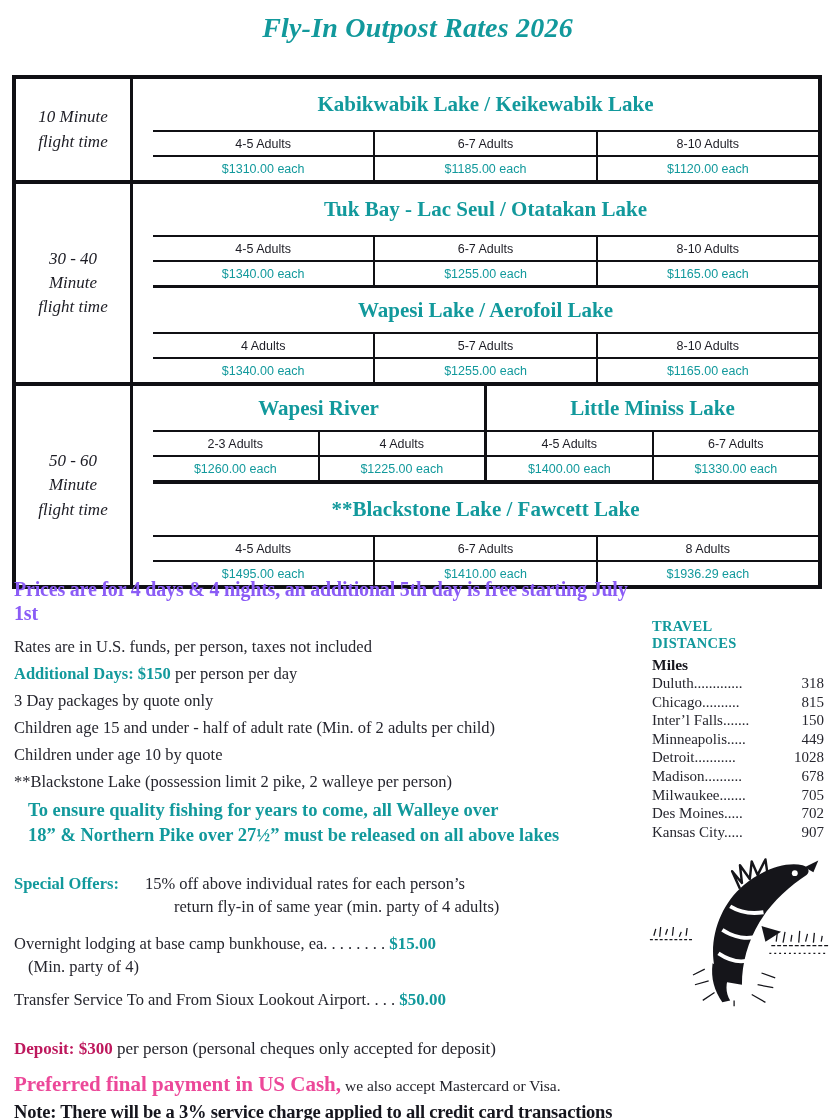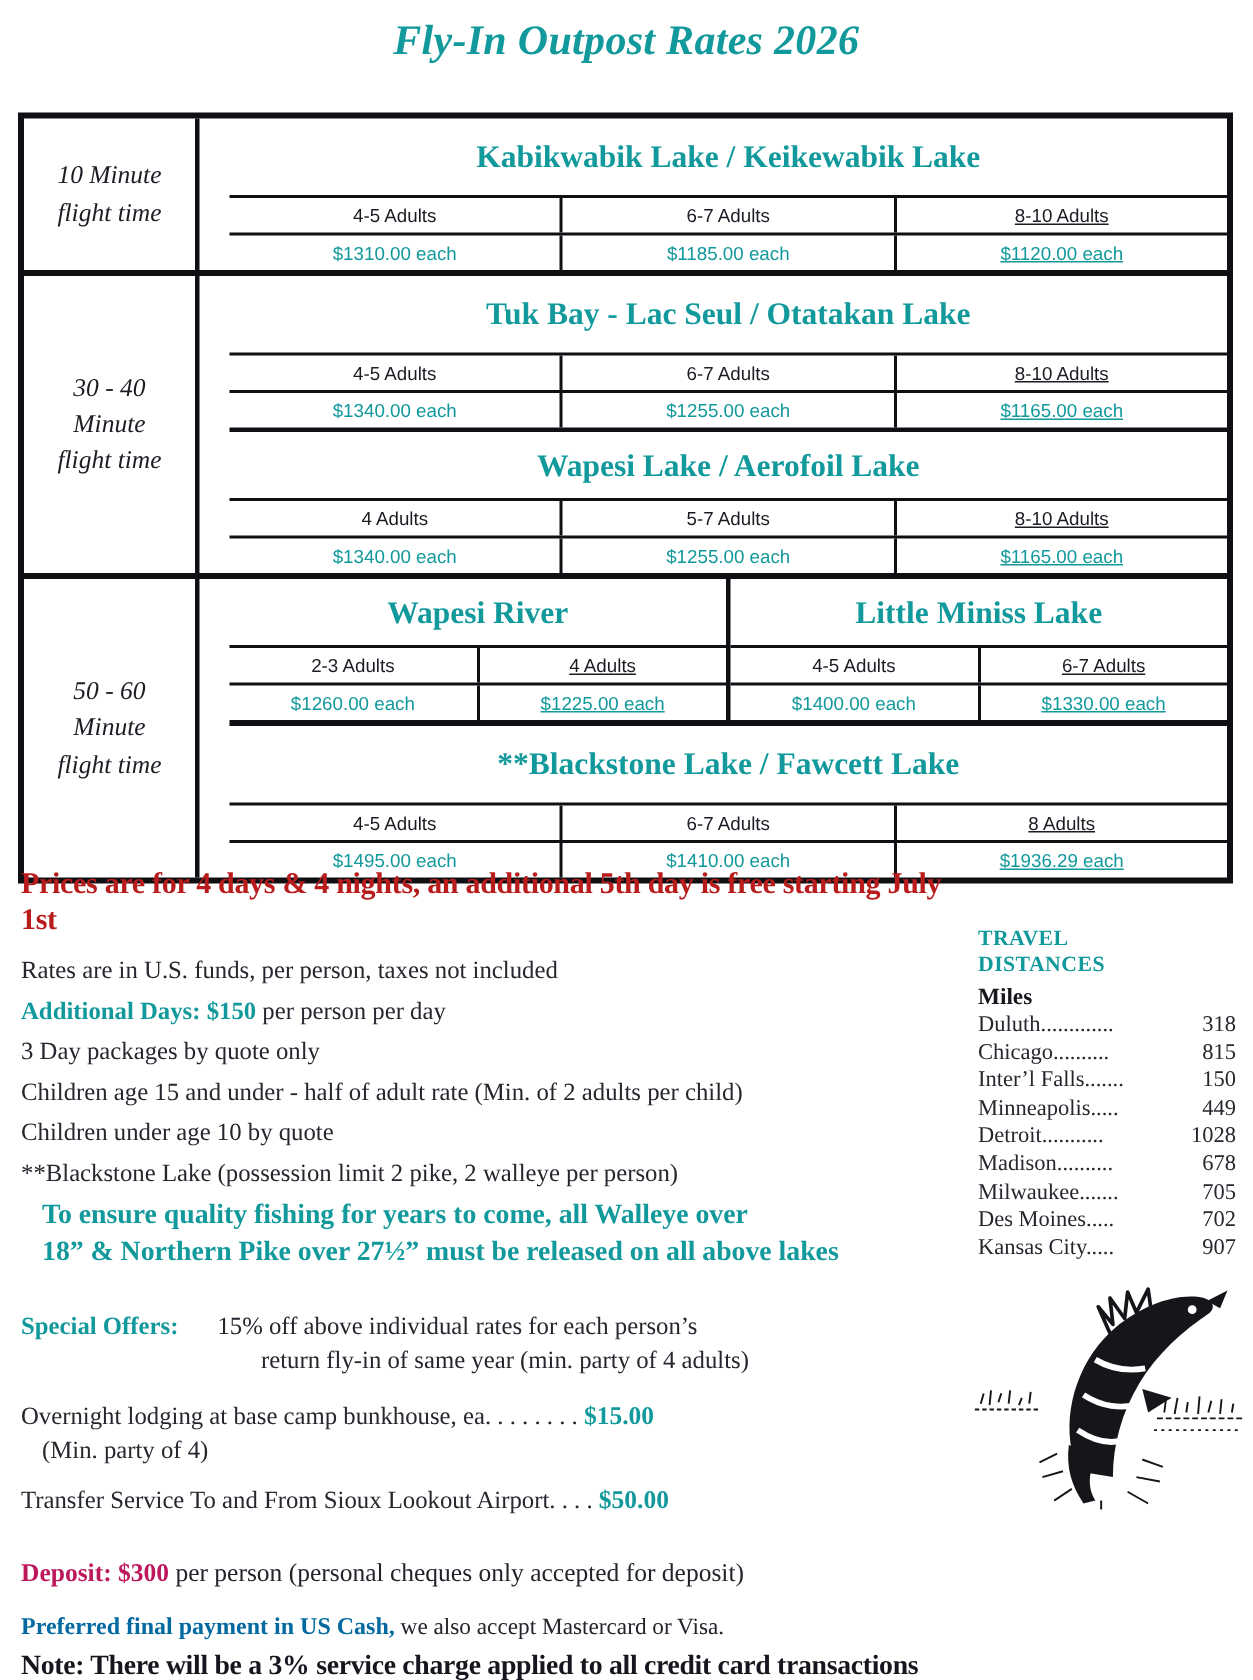--- a/index.html
+++ b/index.html
@@ -31,45 +31,45 @@
     font-size:21px;font-weight:bold;color:#12999c;border-bottom:2px solid #101014;
   }
   .lh-tall{height:51px;}
   .lh-mid{height:44px;}
   .row{display:flex;border-bottom:2px solid #101014;}
   .row:last-child{border-bottom:none;}
   .cell{
     flex:1;display:flex;align-items:center;justify-content:center;text-align:right;
     border-right:2px solid #101014;font-family:"Liberation Sans","DejaVu Sans",sans-serif;font-size:12.5px;
   }
-  .cell:last-child{border-right:none;text-decoration:underline;}
+  .cell:last-child{border-right:none;}
   .adults-row{height:23px;}
   .adults-row .cell{color:#1c1c24;}
   .price-row{height:23px;}
   .price-row .cell{color:#12999c;}
   .thick-sep{border-bottom:3px solid #101014 !important;}
   .dual{display:flex;border-bottom:4px solid #101014;}
   .dual-half{flex:1;display:flex;flex-direction:column;border-right:3px solid #101014;}
   .dual-half:last-child{border-right:none;}
   
   .notes-left{position:absolute;left:14px;top:577px;width:640px;}
-  .headline{font-size:20px;font-weight:bold;letter-spacing:-.2px;line-height:24px;margin-bottom:11px;color:#b91c1c;}
+  .headline{font-size:20px;font-weight:bold;letter-spacing:-.2px;line-height:24px;margin-bottom:11px;color:#8b5cf6;}
   .bline{font-size:16.5px;line-height:22px;margin-bottom:5px;color:#26262e;}
   .conservation{margin-top:4px;margin-bottom:24px;padding-left:14px;font-size:18.5px;font-weight:bold;color:#12999c;line-height:25px;}
   .offers{font-size:16.5px;line-height:23px;margin-bottom:14px;color:#26262e;}
   .offers .lbl{font-weight:bold;color:#12999c;margin-right:26px;}
   .offers-l2{padding-left:160px;}
   .priceline{font-size:16.5px;line-height:23px;color:#26262e;}
   .priceline .amt{font-weight:bold;color:#12999c;font-size:17px;}
   .minparty{padding-left:14px;margin-bottom:8px;}
   .transfer{margin-top:10px;}
   .deposit{margin-top:26px;font-size:17px;line-height:23px;}
   .deposit .b{font-weight:bold;color:#be185d;}
   .payment{margin-top:14px;font-size:15.5px;line-height:21px;}
-  .payment .b{font-weight:bold;color:#0369a1;font-size:16px;}
+  .payment .b{font-weight:bold;color:#ec4899;font-size:21px;}
   .noteline{margin-top:4px;font-size:18.5px;font-weight:bold;color:#16161e;line-height:24px;letter-spacing:-.2px;}
   
   .travel{position:absolute;left:652px;top:618px;width:176px;}
   .travel-title{font-size:14.5px;font-weight:bold;color:#12999c;line-height:17px;letter-spacing:.3px;font-family:"Liberation Serif","DejaVu Serif",serif;}
   .miles-head{font-size:15.5px;font-weight:bold;text-align:left;padding-right:4px;margin-top:4px;color:#16161e;}
   .td-row{display:flex;font-size:15px;line-height:18.6px;color:#26262e;}
   .td-city{flex:1;white-space:nowrap;overflow:hidden;}
   .td-miles{width:44px;text-align:right;padding-right:4px;}
   
   .fish-art{position:absolute;left:646px;top:842px;width:186px;height:168px;}

